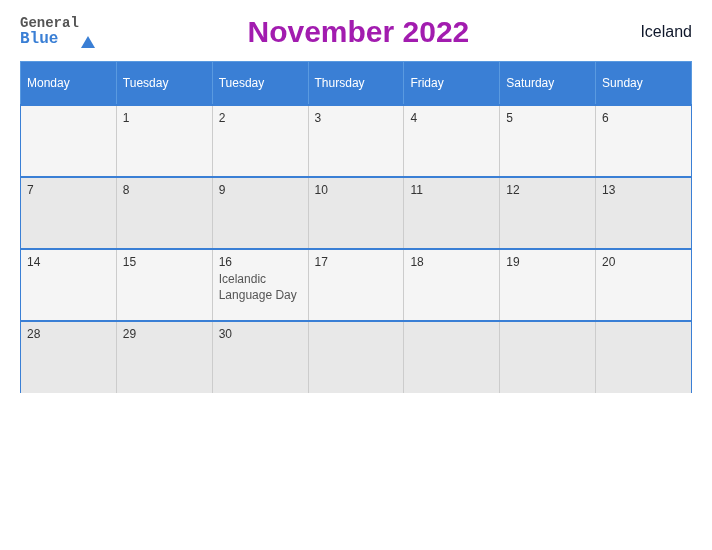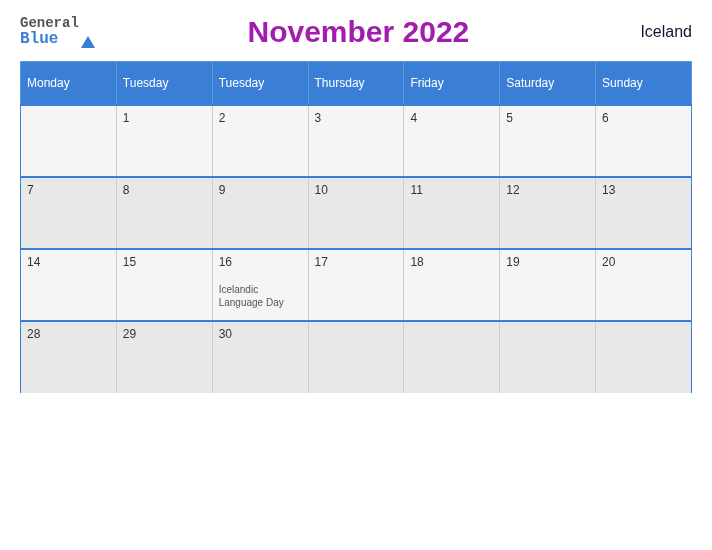--- a/index.html
+++ b/index.html
@@ -105,23 +105,23 @@
     .row-top-border td {
       border-top: 2px solid #3a7fd5;
     }
     .day-number {
       display: block;
       font-size: 12px;
       color: #333;
     }
     .event-text {
       display: block;
-      font-size: 10px;
+      font-size: 12px;
       color: #555;
-      margin-top: 14px;
+      margin-top: 3px;
       line-height: 1.3;
     }
     .logo-row {
       display: flex;
       align-items: flex-end;
       font-family: Liberation Mono, monospace;
     }
     .logo-text-group {
       display: flex;
       flex-direction: column;

